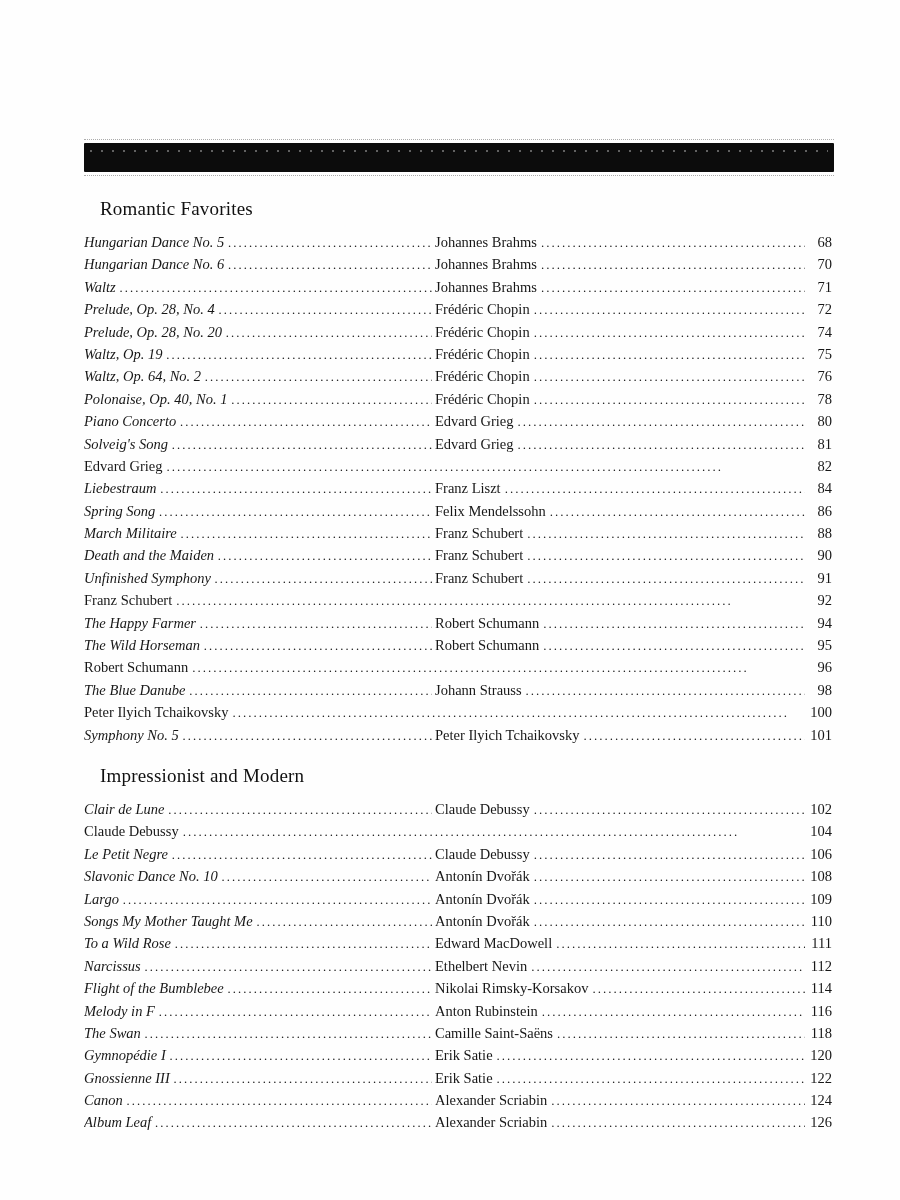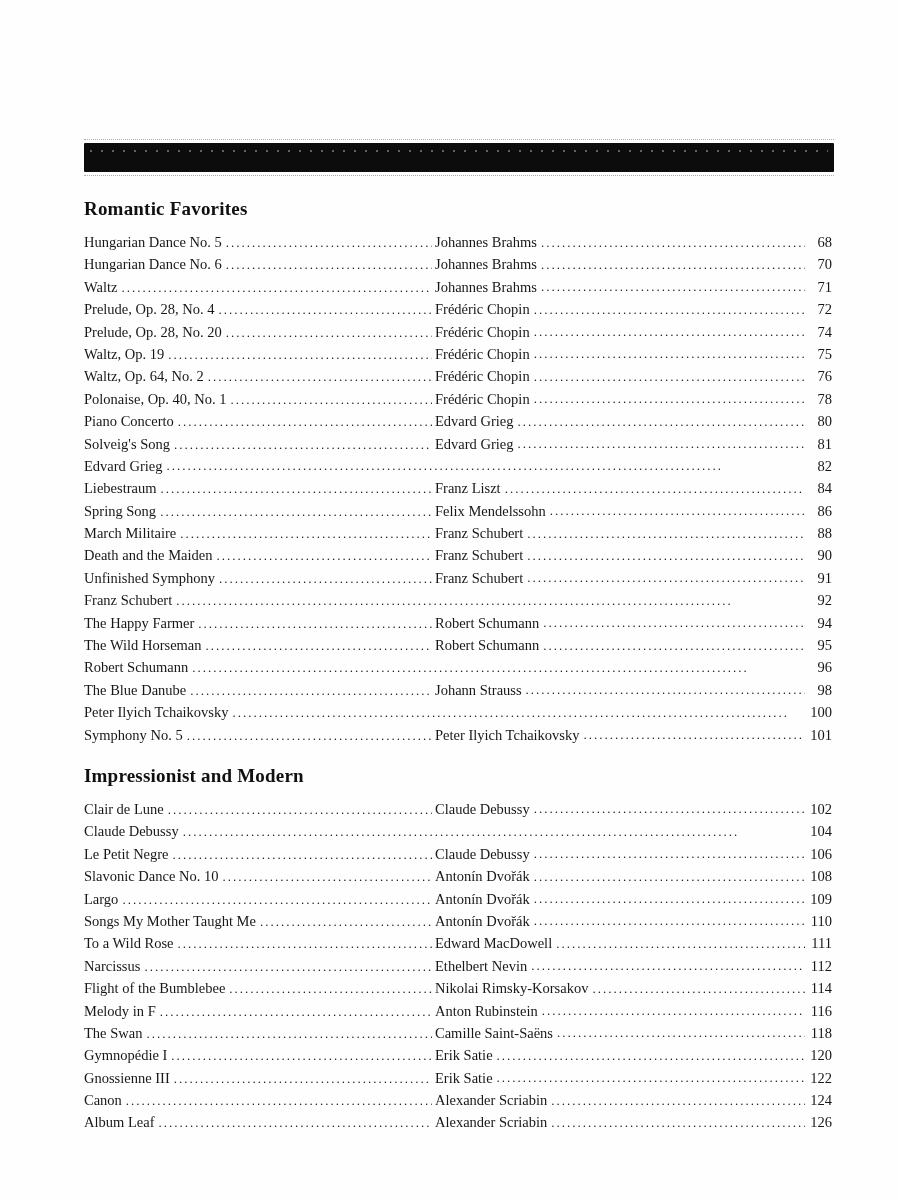--- a/index.html
+++ b/index.html
@@ -44,24 +44,24 @@
     border-bottom: 1px dotted rgba(20,20,20,0.35);
     pointer-events: none;
   }
   .toc {
     position: absolute;
     left: 84px;
     top: 196px;
     width: 748px;
   }
   .section-heading {
-    margin: 14px 0 12px 0;
+    margin: 14px 0 12px 16px;
     font-size: 19px;
     line-height: 26px;
-    font-weight: bold;
+    font-weight: normal;
     letter-spacing: 0.2px;
     color: #101010;
   }
   .section-heading:first-child {
     margin-top: 0;
   }
   .entry-list {
     margin: 0;
   }
   .toc-row {
@@ -69,25 +69,26 @@
     align-items: baseline;
     height: 22.4px;
     font-size: 14.5px;
     white-space: nowrap;
   }
   .cell-title {
     flex: 0 0 351px;
     display: flex;
     align-items: baseline;
     overflow: hidden;
+    font-style: italic;
   }
   .cell-rest {
     flex: 1 1 auto;
     display: flex;
-    align-items: center;
+    align-items: flex-end;
     overflow: hidden;
     min-width: 0;
   }
   .entry-title, .entry-composer {
     flex: 0 0 auto;
   }
   .leader {
     flex: 1 1 auto;
     overflow: hidden;
     white-space: nowrap;

